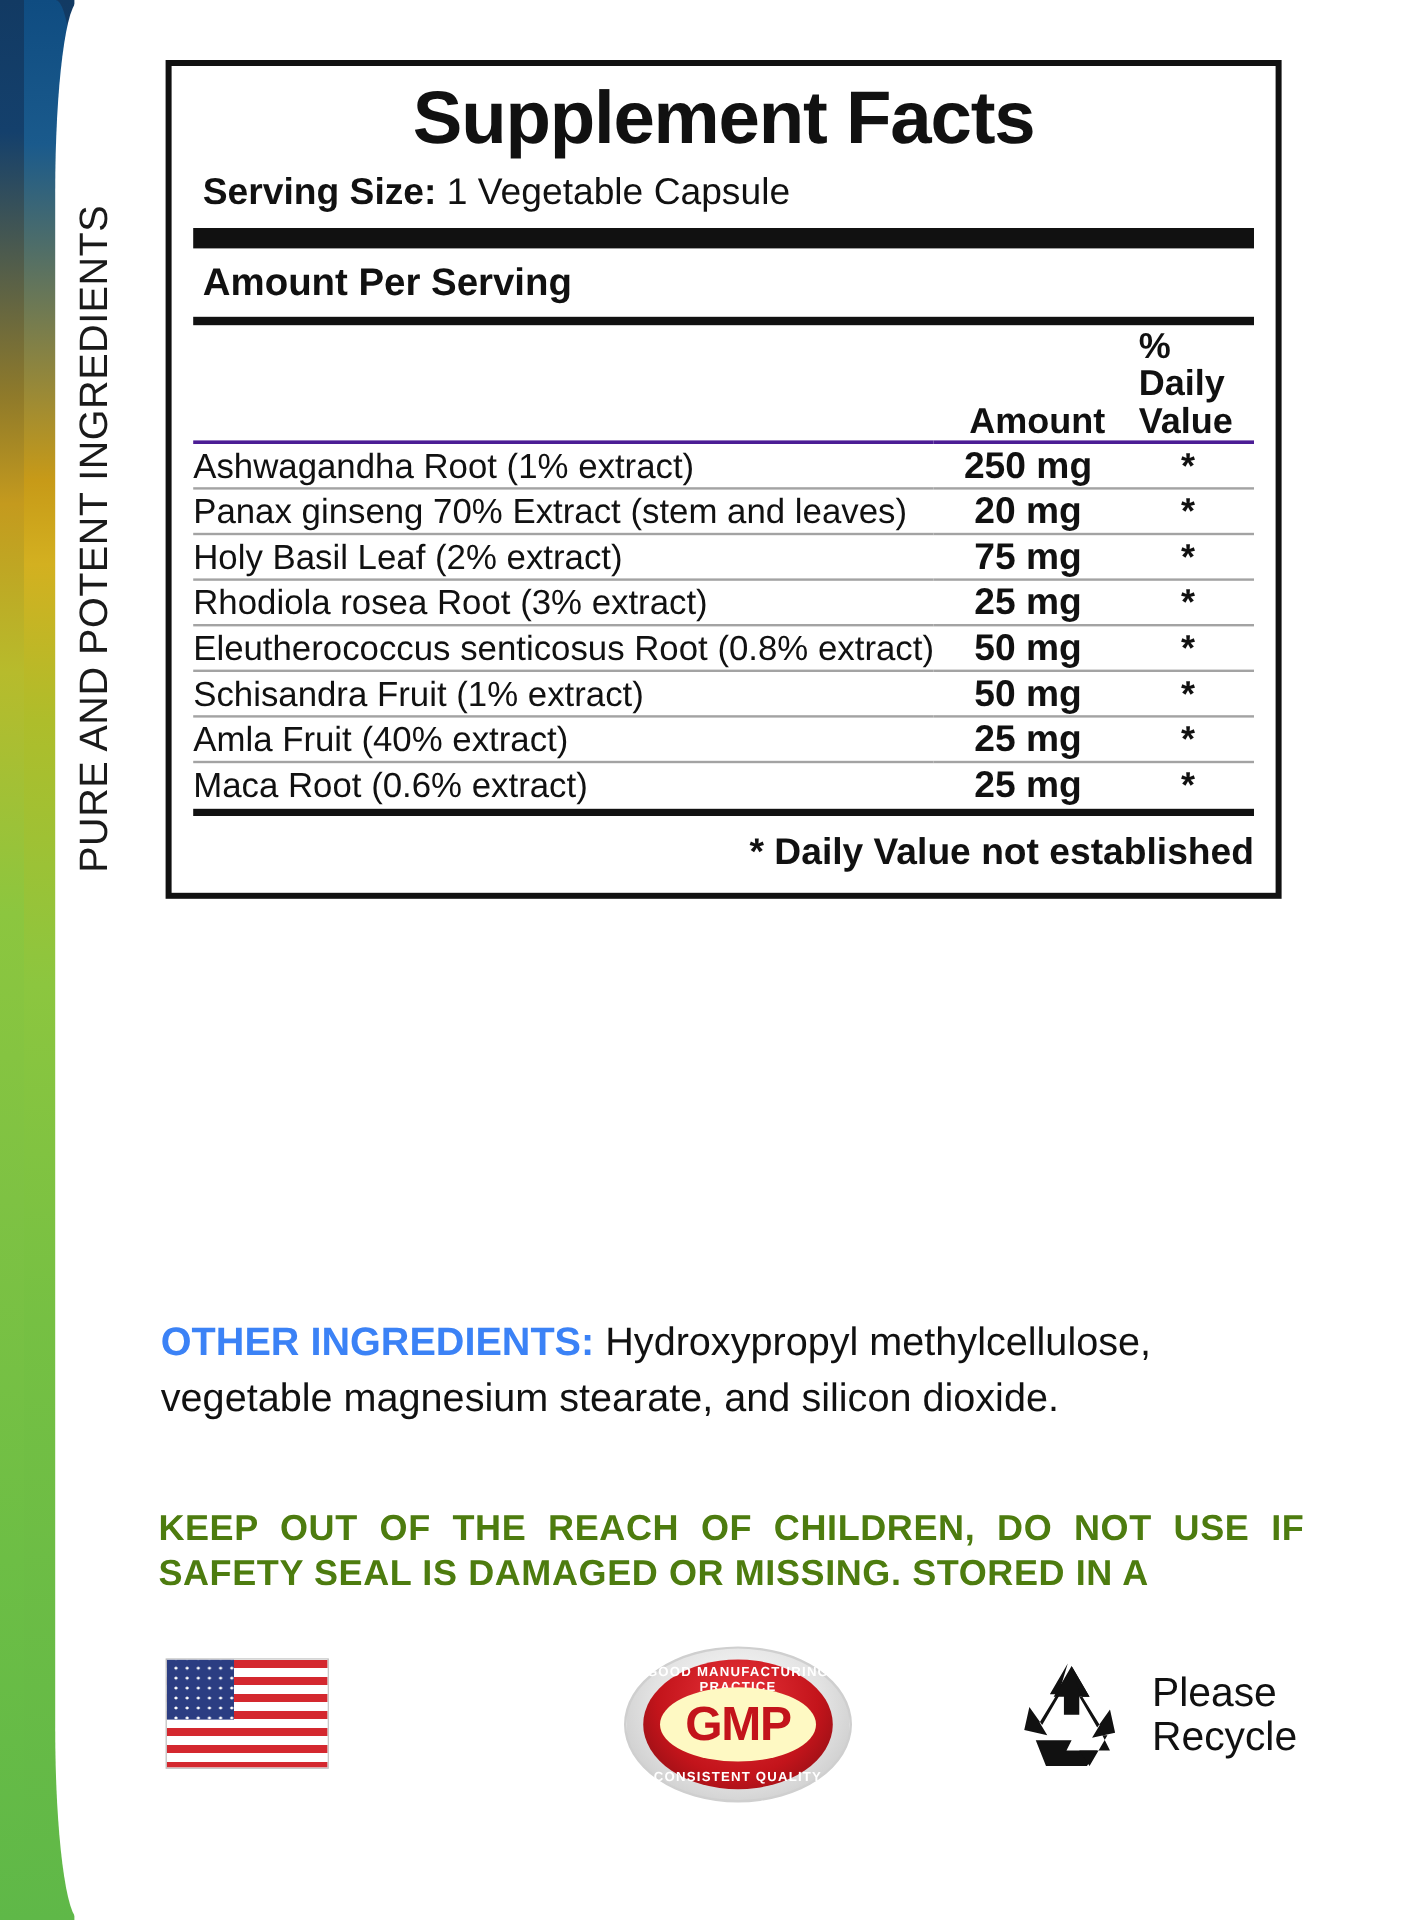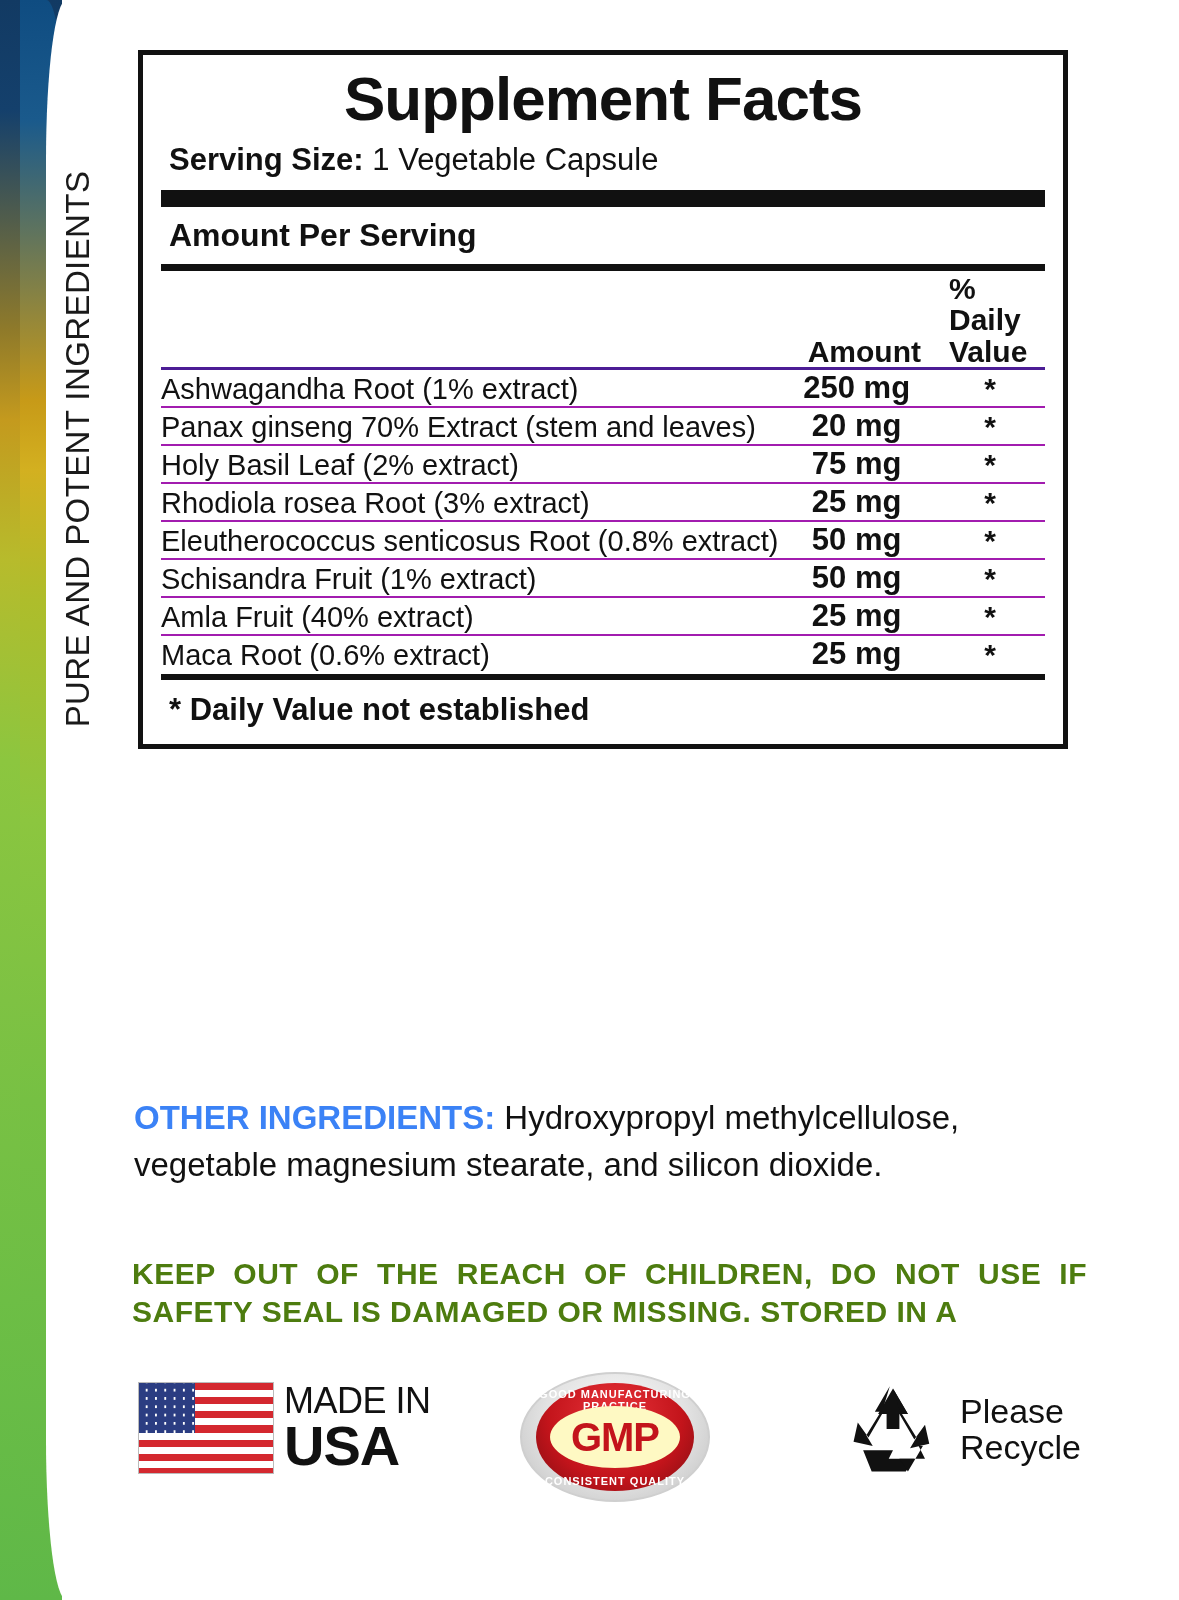--- a/index.html
+++ b/index.html
@@ -127,21 +127,21 @@
     color: #111;
     text-align: right;
     padding: 6px 0 8px 0;
     line-height: 1.05;
   }
   .col-head.amount { width: 190px; padding-right: 14px;}
   .col-head.dv { width: 130px; text-align: left; padding-left: 14px;}
   .head-row td { border-bottom: 3px solid #4c1d95; }
 
   .ing-row td {
-    border-bottom: 2px solid #a21caf;
+    border-bottom: 2px solid #a3a3a3;
     padding: 7px 0 7px 0;
   }
   .ing-row:last-child td { border-bottom: none; }
   .ing-name {
     font-size: 29px;
     color: #111;
     padding-left: 8px;
     white-space: nowrap;
   }
   .ing-amt {
@@ -160,20 +160,21 @@
   .bottom-rule {
     height: 6px;
     background: #111;
     margin-top: 2px;
   }
   .footnote {
     font-size: 31px;
     font-weight: bold;
     color: #111;
     padding: 12px 0 2px 8px;
+    text-align: right;
   }
 
   
   .other-ing {
     position: absolute;
     left: 14px;
     top: 1095px;
     width: 950px;
     font-size: 33px;
     line-height: 1.42;
@@ -400,24 +401,20 @@
   <div class="warning">KEEP OUT OF THE REACH OF CHILDREN, DO NOT USE IF SAFETY SEAL IS DAMAGED OR MISSING. STORED IN A</div>
 
   <div class="badges">
 
     <div class="badge badge-usa">
       <div class="flag">
         <div class="stripes"></div>
         <div class="canton">
           <div class="stars"></div>
         </div>
-      </div>
-      <div class="usa-text">
-        <div class="made-in">MADE IN</div>
-        <div class="usa">USA</div>
       </div>
     </div>
 
     <div class="badge badge-gmp">
       <div class="gmp-seal">
         <div class="gmp-oval-outer"></div>
         <div class="gmp-oval-red"></div>
         <div class="gmp-arc-top">GOOD MANUFACTURING PRACTICE</div>
         <div class="gmp-arc-bottom">CONSISTENT QUALITY</div>
         <div class="gmp-oval-inner">

